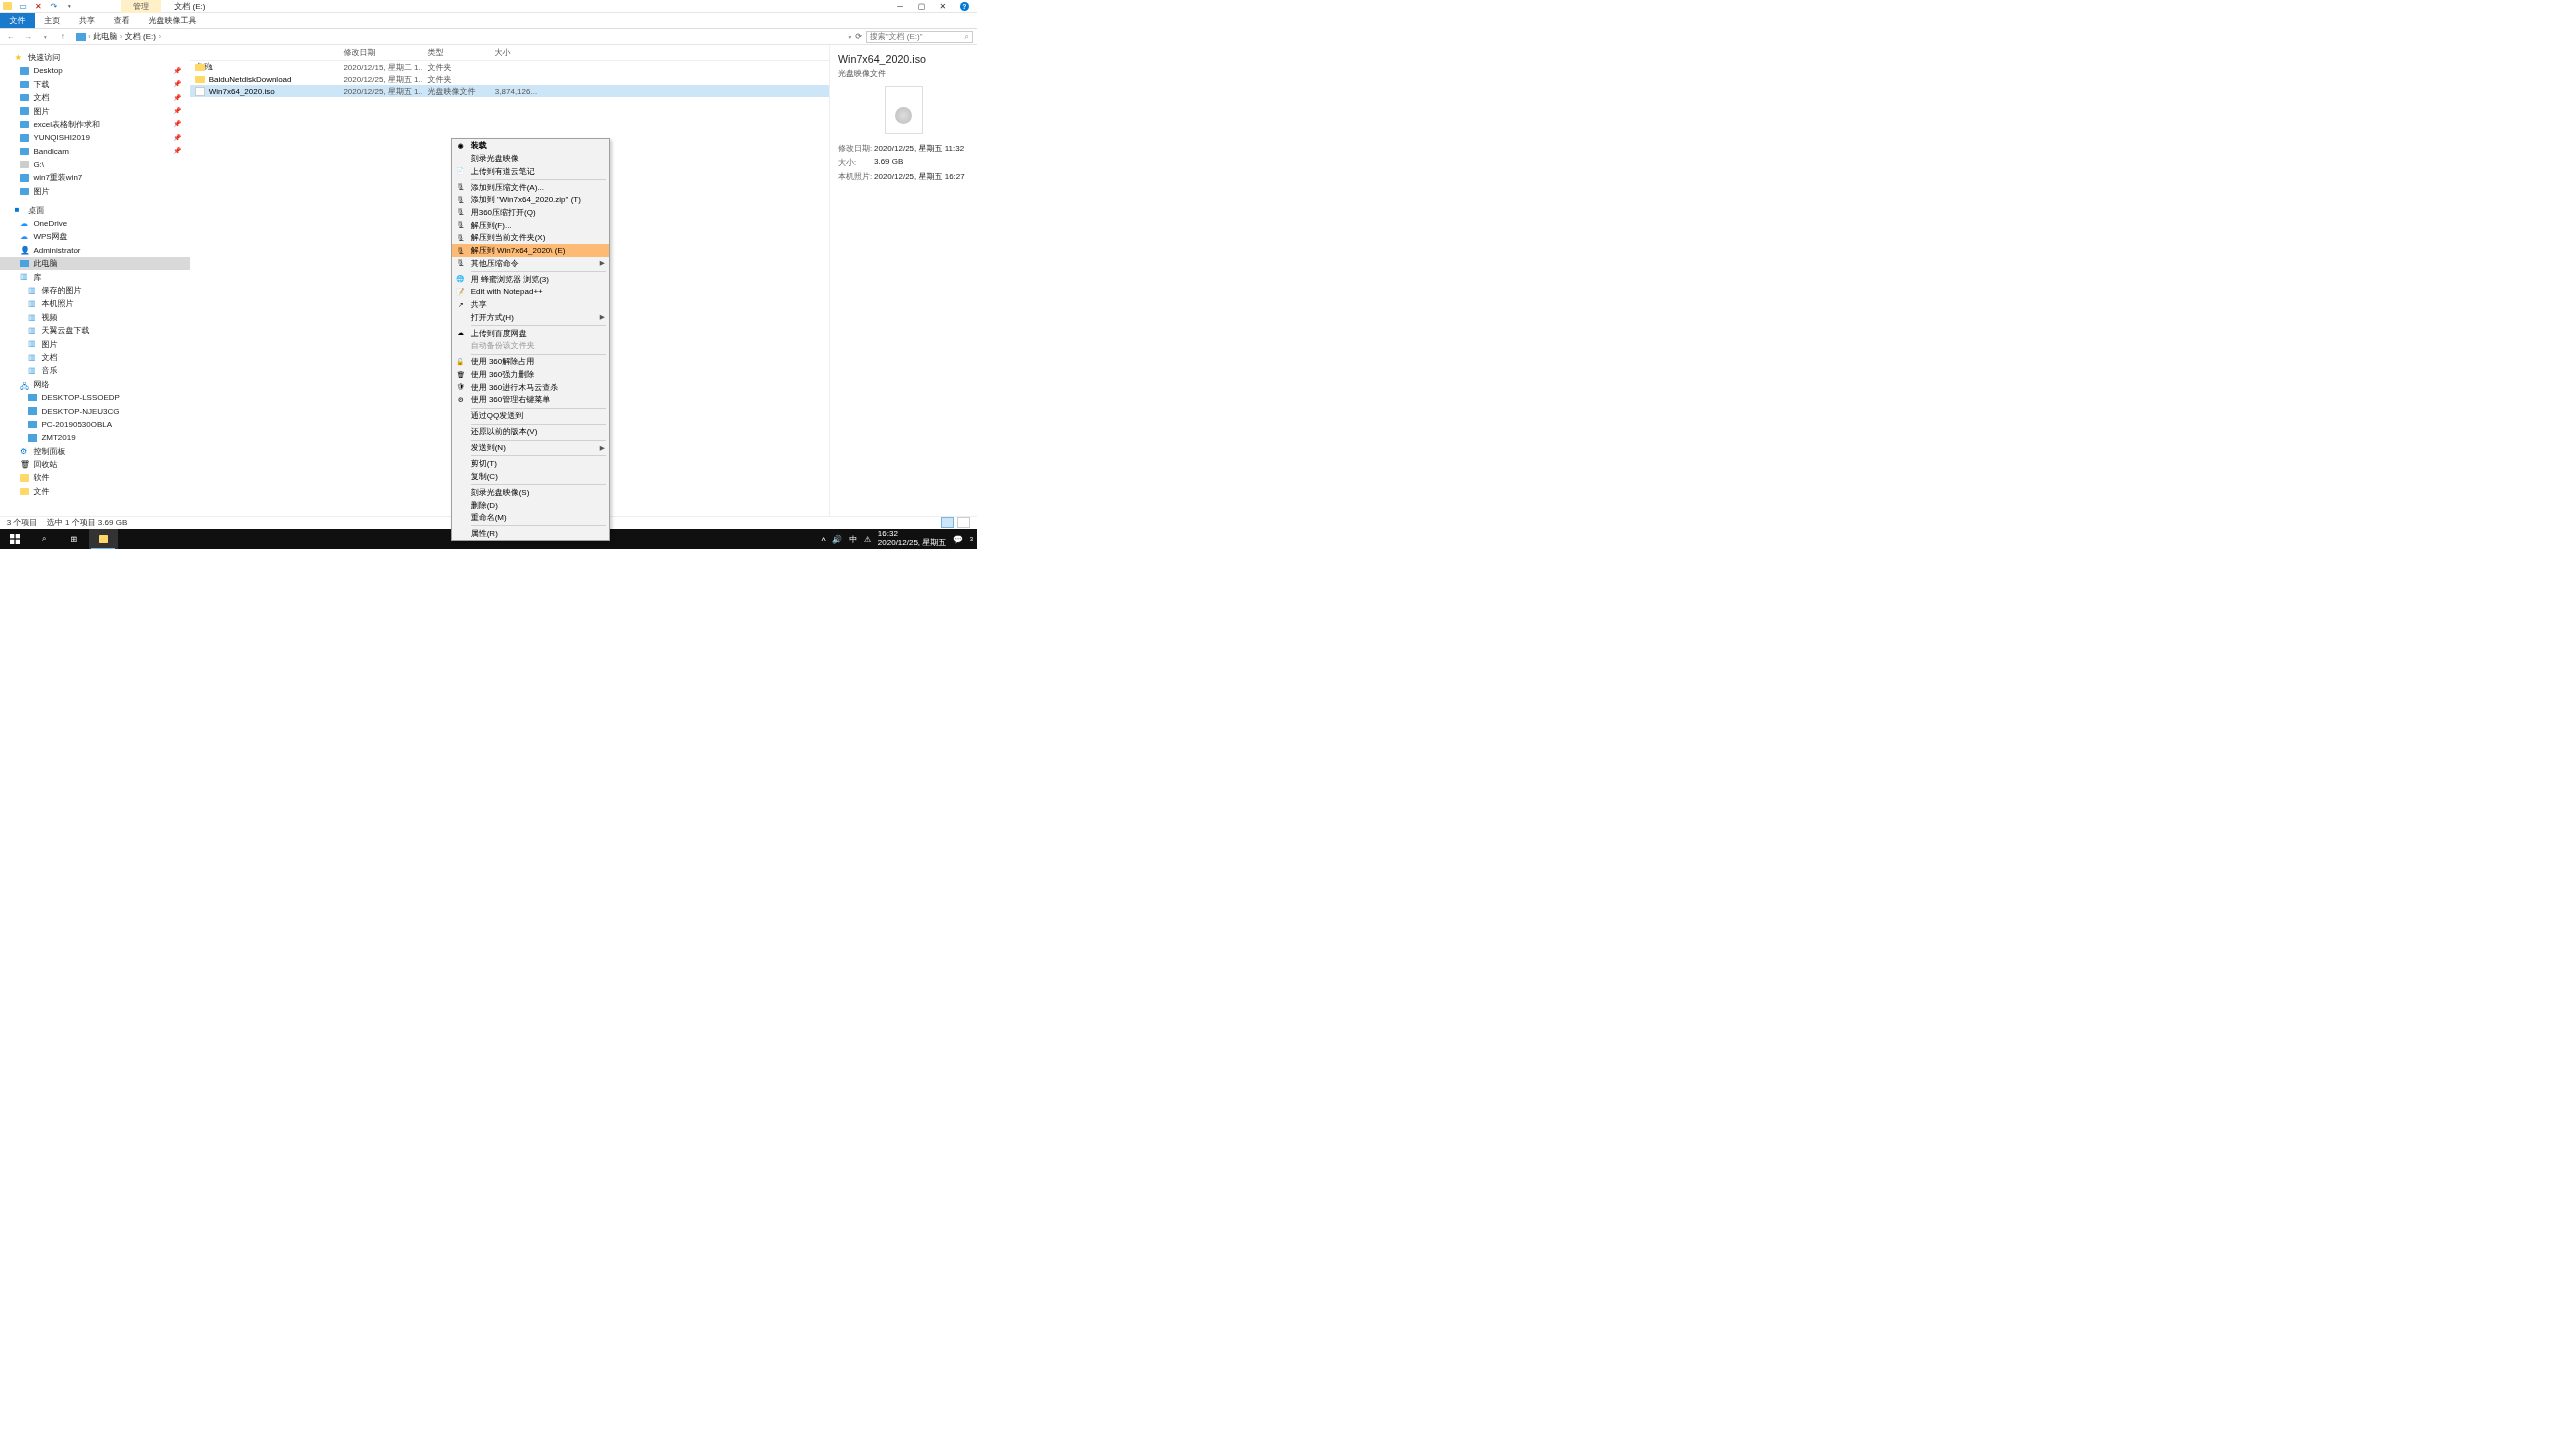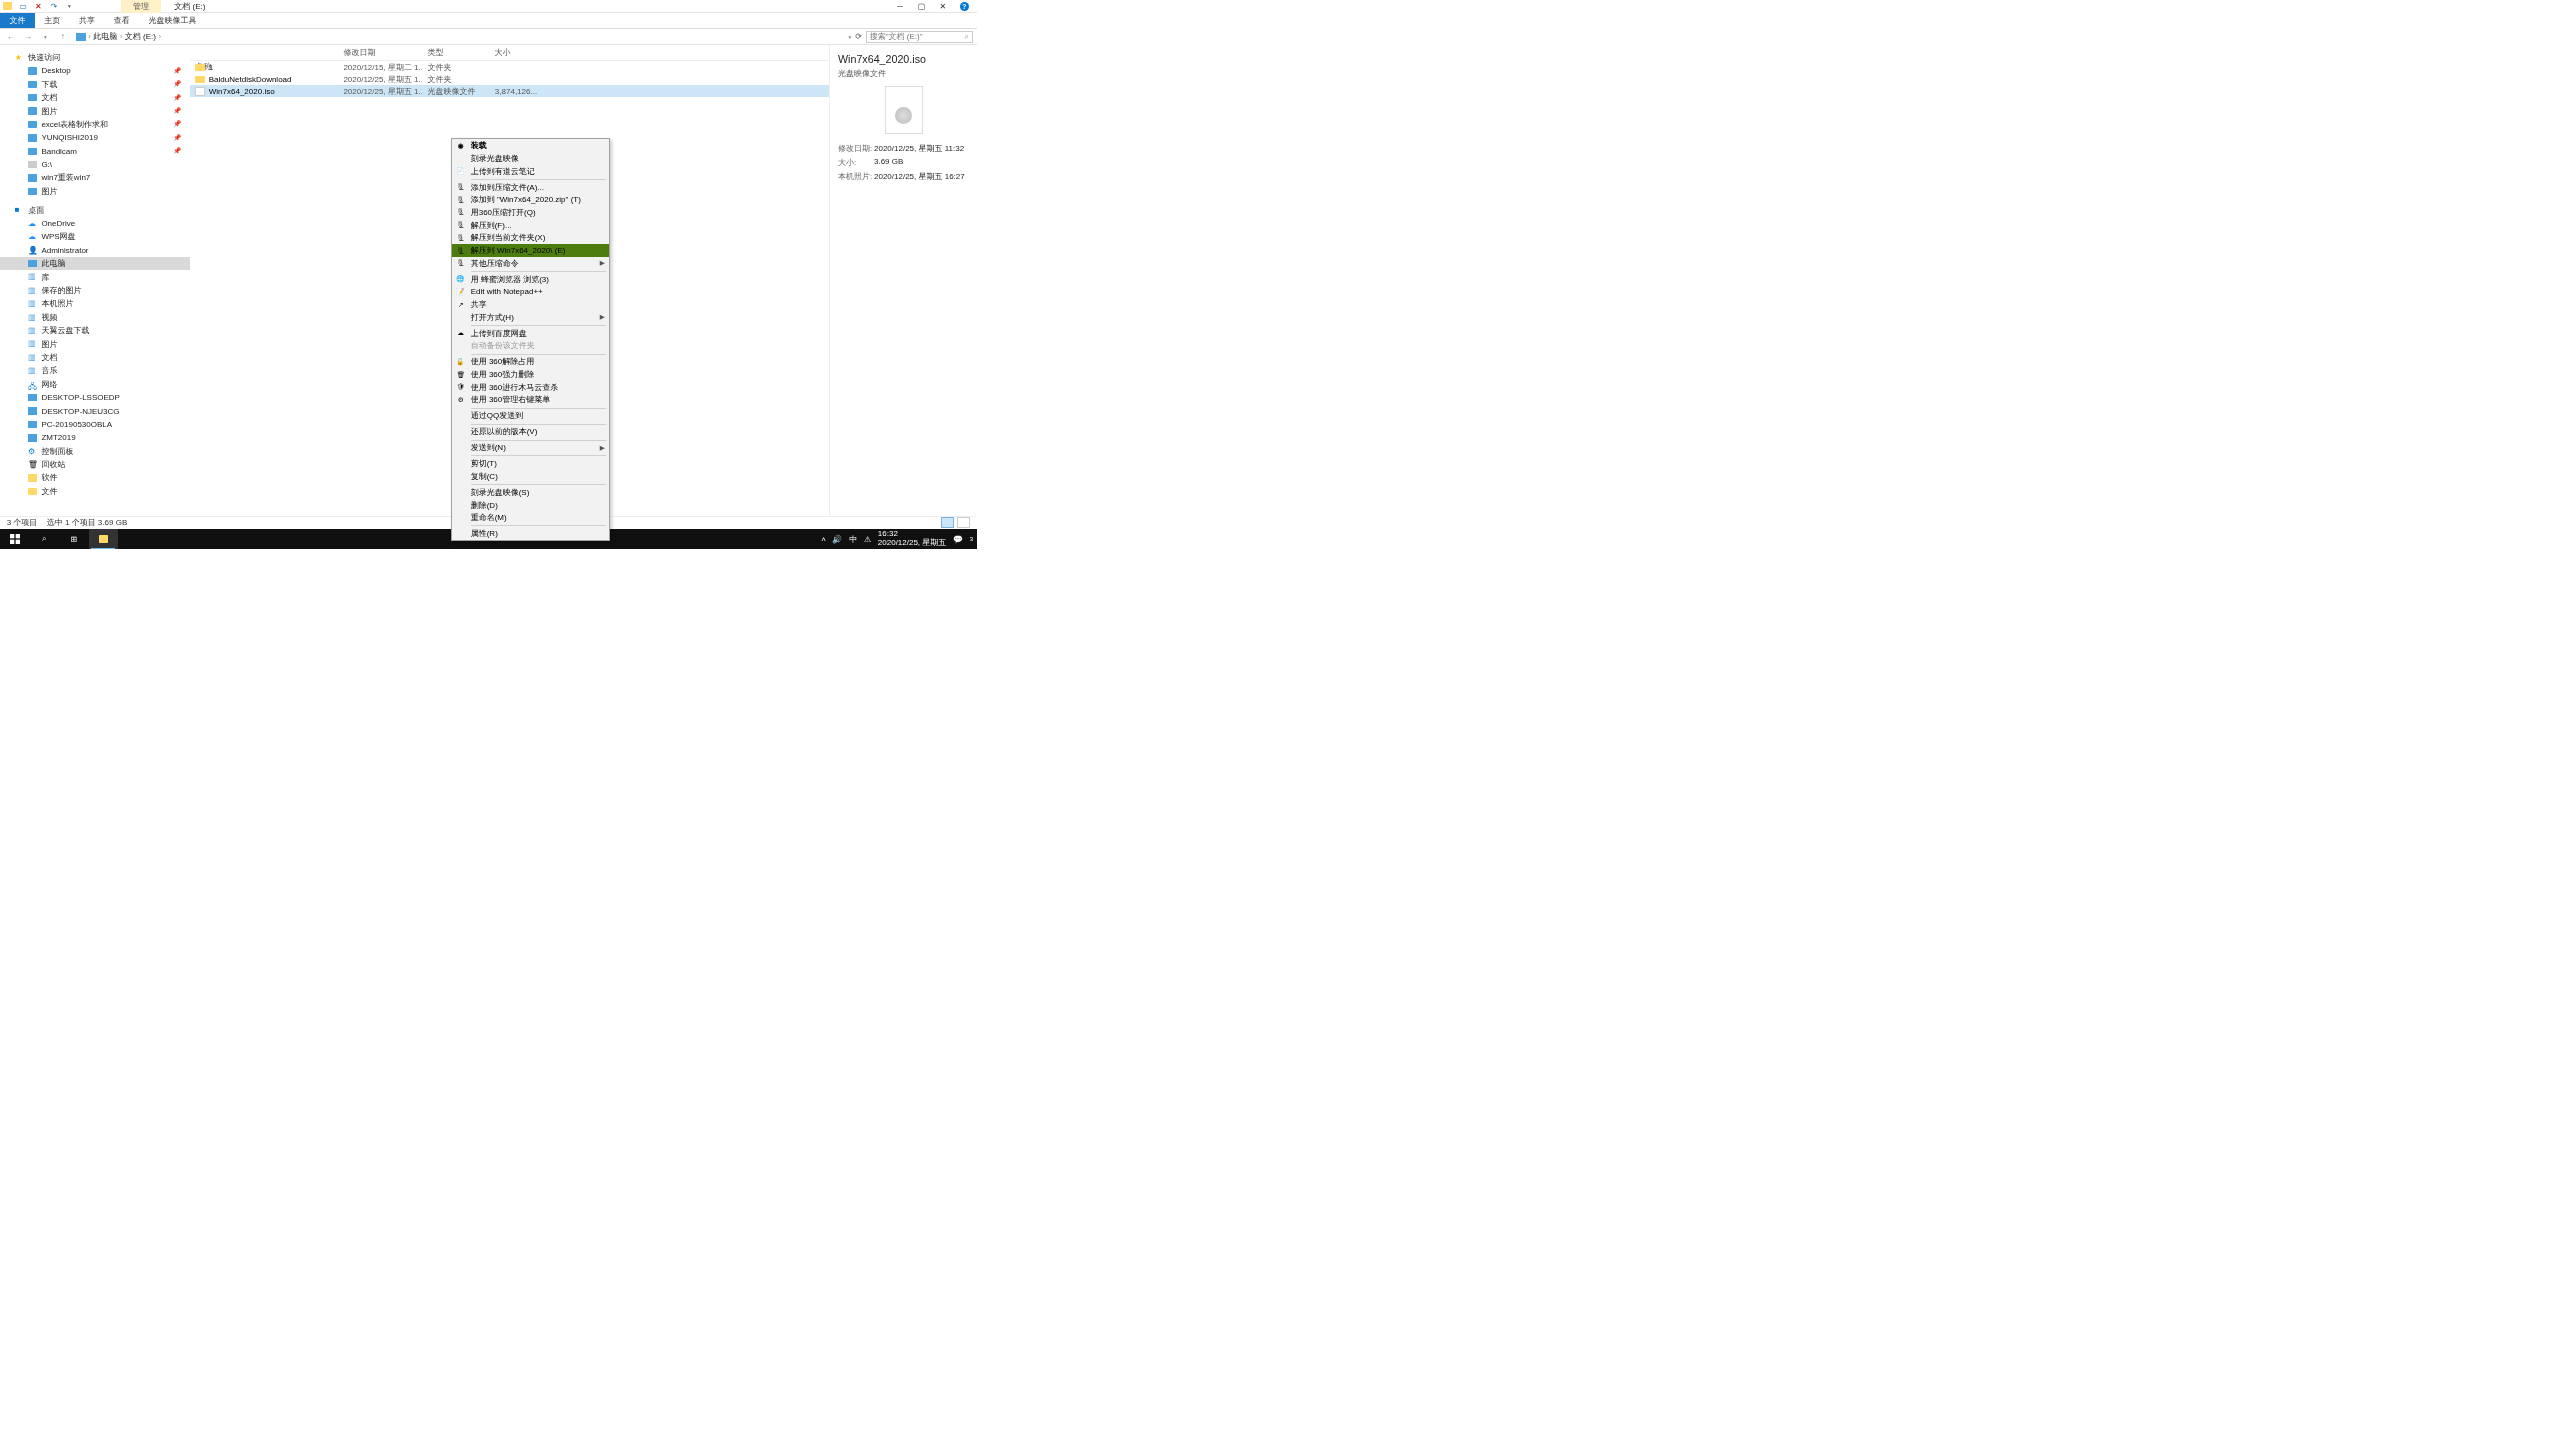--- a/index.html
+++ b/index.html
@@ -27,21 +27,21 @@
 .crumb { font-size: 8px; color: #222; }
 .crumb-sep { color: #888; font-size: 6.7px; }
 .search-box { width: 107px; border: 0.7px solid #ccc; padding: 0.7px 2.7px; color: #888; font-size: 8px; }
 
 
 .main { display: flex; height: calc(100% - 13.4px - 16px - 16px - 13.4px - 20px); }
 
 
 .tree { width: 190px; overflow-y: auto; padding: 5.4px 0; }
 .tree-item { display: flex; align-items: center; height: 13.4px; padding-left: 14.8px; gap: 4px; font-size: 8px; color: #222; }
-.tree-item.d1 { padding-left: 28px; }
+.tree-item.d1 { padding-left: 20px; }
 .tree-item.d2 { padding-left: 28px; }
 .tree-item.sel { background: #d9d9d9; }
 .pin { margin-left: auto; padding-right: 8px; color: #999; font-size: 6.7px; }
 .ticon { width: 9.4px; height: 9.4px; display: inline-block; }
 .star { color: #f5c518; }
 .folder-i { width: 9.4px; height: 7.4px; background: #ffd868; border-radius: 0.7px; display: inline-block; }
 .folder-blue { background: #4aa3df; }
 .disk-i { width: 9.4px; height: 6.7px; background: #ccc; border-radius: 0.7px; display: inline-block; }
 .pc-i { width: 9.4px; height: 7.4px; background: #4aa3df; display: inline-block; }
 .cloud-i { color: #1e90ff; }
@@ -59,21 +59,21 @@
 .fc { padding: 0 5.4px; overflow: hidden; white-space: nowrap; }
 .fc.name { width: 148px; display: flex; align-items: center; gap: 4px; }
 .fc.date { width: 84px; color: #555; }
 .fc.type { width: 67px; color: #555; }
 .fc.size { width: 54px; color: #555; text-align: center; }
 .file-i { width: 9.4px; height: 9.4px; background: #fff; border: 0.7px solid #ccc; display: inline-block; }
 
 
 .ctx { position: absolute; left: 261px; top: 93px; width: 159px; background: #f2f2f2; border: 0.7px solid #a0a0a0; box-shadow: 2px 2px 3.4px rgba(0,0,0,.2); z-index: 50; }
 .ctx-item { display: flex; align-items: center; height: 12.7px; padding: 0 4px 0 2.7px; font-size: 8px; color: #000; }
-.ctx-item.hov { background: #4d7c0f; text-align: right; }
+.ctx-item.hov { background: #fdba74; text-align: right; }
 .ctx-item.dis { color: #999; }
 .ctx-item.bold { font-weight: bold; }
 .ctx-ico { width: 12px; height: 10.7px; display: inline-flex; align-items: center; justify-content: center; margin-right: 4px; font-size: 6.7px; }
 .ctx-sep { height: 0.7px; background: #d0d0d0; margin: 1.3px 2.7px 1.3px 19px; }
 .ctx-arrow { margin-left: auto; color: #555; font-size: 6.7px; }
 
 
 .details { width: 148px; border-left: 0.7px solid #eee; padding: 8px; }
 .d-title { font-size: 10.7px; color: #222; margin-bottom: 2.7px; }
 .d-sub { font-size: 8px; color: #555; margin-bottom: 6.7px; }

